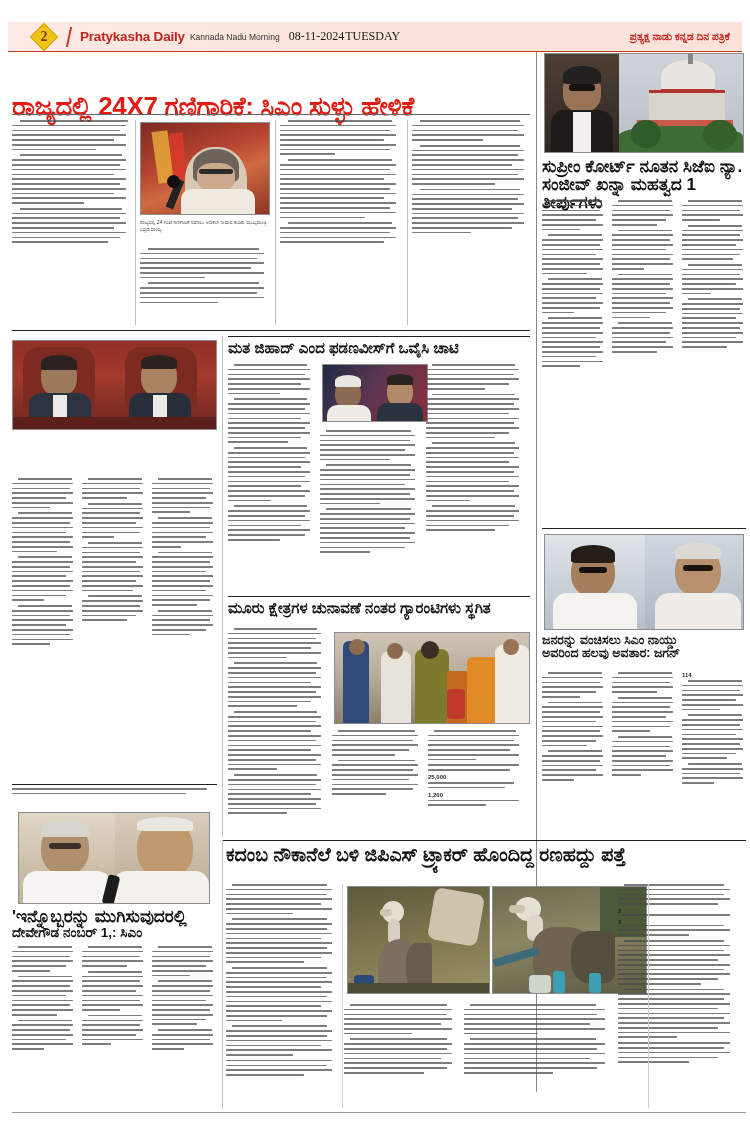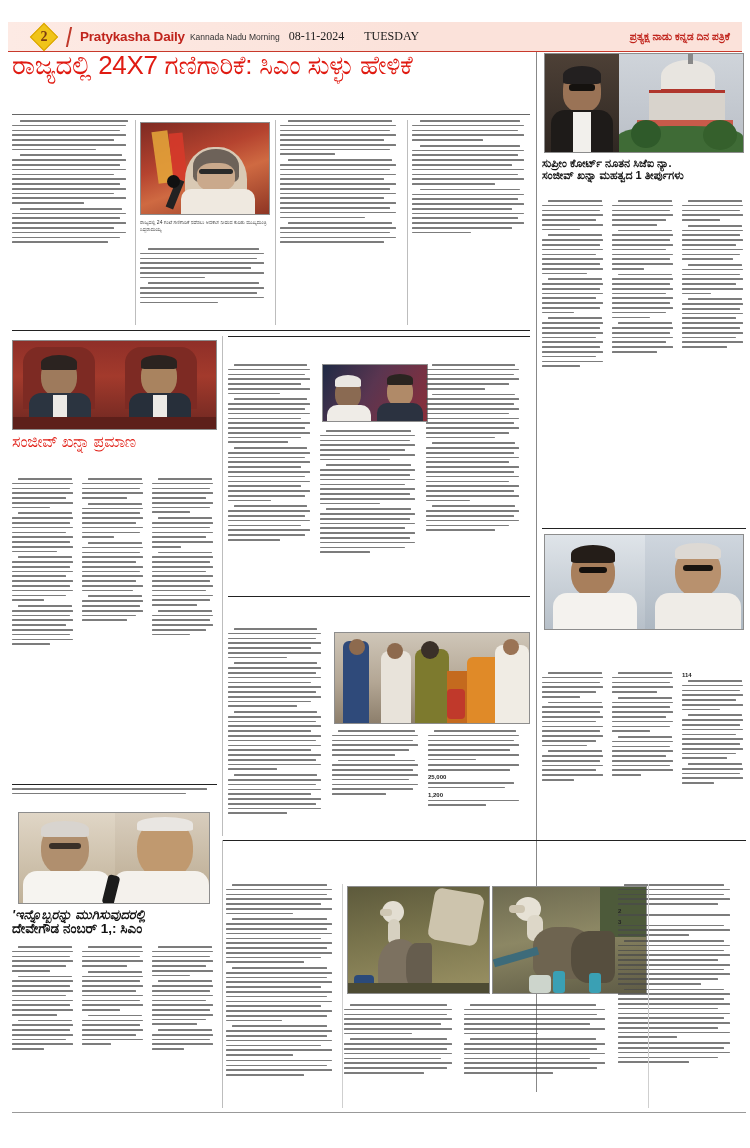--- a/index.html
+++ b/index.html
@@ -50,21 +50,21 @@
   }
   .mh-sub{
     font-size:8.5px; color:#333; margin-left:5px; white-space:nowrap;
     font-family:"Liberation Sans", sans-serif;
   }
   .mh-date{
     font-size:12px; color:#1a1a1a; margin-left:9px; white-space:nowrap;
     font-family:"Liberation Serif", serif;
   }
   .mh-day{
-    font-size:12px; color:#1a1a1a; margin-left:20px; white-space:nowrap;
+    font-size:12px; color:#1a1a1a; margin-left:1px; white-space:nowrap;
     font-family:"Liberation Serif", serif;
   }
   .mh-spacer{ flex:1 1 auto; }
   .mh-kn{
     font-size:10.5px; color:#c0241c; font-weight:bold; white-space:nowrap;
     margin-right:12px;
   }
   .mh-redbox{
     background:#d42b1f; color:#fff; height:30px;
     display:flex;align-items:center; padding:0 14px 0 26px;
@@ -72,22 +72,23 @@
     position:relative;
   }
   .mh-redbox::before{
     content:""; position:absolute; left:-11px; top:0;
     border-style:solid; border-width:0 0 30px 22px;
     border-color:transparent transparent #d42b1f transparent;
   }
 
   
   .hl-red{
-    color:#e01b12; font-weight:normal; line-height:1.05;
+    color:#e01b12; font-weight:bold; line-height:1.05;
     letter-spacing:-0.3px;
+    margin-top:41px;
   }
   .hl-blk{ color:#111; font-weight:bold; line-height:1.06; }
 
   
   .col-text{ overflow:hidden; }
   .tline{
     height:1.7px; background:#4a4a4a; margin-bottom:3.1px; opacity:.72;
     border-radius:.5px;
   }
   .tline.w95{width:95%} .tline.w90{width:90%} .tline.w85{width:85%}
@@ -100,21 +101,21 @@
     border:0.5px solid #8d8d8d;
   }
   .cap{ font-size:5px; color:#333; line-height:1.35; }
 
   .divider-v{ position:absolute; width:1px; background:#bdbdbd; }
   .divider-h{ position:absolute; height:1px; background:#222; }
 
   
   .h1{ font-size:26px; }
   .h3{ font-size:16px; }
-  .h4{ font-size:11px; }
+  .h4{ font-size:17px; }
   .sub-blk{ font-size:12.5px; color:#111; font-weight:bold; }
 </style>
 </head>
 <body>
 
 <div class="page">
 
   <div class="masthead">
     <div class="mh-logo">
       <div class="diamond"></div>
@@ -440,21 +441,20 @@
     <div style="position:absolute;left:16px;top:52px;width:62px;height:38px;background:#2b3440;border-radius:12px 12px 0 0;"></div>
     <div style="position:absolute;left:40px;top:54px;width:14px;height:36px;background:#eceae6;"></div>
     <div style="position:absolute;left:128px;top:16px;width:36px;height:40px;background:#a9835f;border-radius:46%;"></div>
     <div style="position:absolute;left:128px;top:14px;width:36px;height:14px;background:#2b2320;border-radius:50% 50% 10% 10%;"></div>
     <div style="position:absolute;left:116px;top:52px;width:62px;height:38px;background:#272f3a;border-radius:12px 12px 0 0;"></div>
     <div style="position:absolute;left:140px;top:54px;width:14px;height:36px;background:#eceae6;"></div>
     <div style="position:absolute;left:0;bottom:0;width:205px;height:12px;background:#5d1f1a;"></div>
   </div>
 
   <div style="position:absolute;left:12px;top:434px;width:205px;">
-    <div class="hl-red h3">ಸಂಜೀವ್ ಖನ್ನಾ ಪ್ರಮಾಣ</div>
   </div>
 
   <div style="position:absolute;left:12px;top:478px;width:205px;height:300px;display:flex;gap:6px;">
     <div class="col-text" style="width:64px;">
       <div class="tpara">
           <div class="tline w85" style="margin-left:6px"></div>
         <div class="tline w95"></div>
           <div class="tline w90"></div>
           <div class="tline w95"></div>
         <div class="tline w85"></div>
@@ -577,20 +577,23 @@
           <div class="tline w95"></div>
         <div class="tline w85"></div>
           <div class="tline w60"></div>
         </div>
     </div>
   </div>
 
   <div class="divider-v" style="left:222px;top:336px;height:500px;"></div>
   <div class="divider-h" style="left:228px;top:336px;width:302px;"></div>
 
+  <div style="position:absolute;left:228px;top:340px;width:302px;">
+    <div class="hl-blk" style="font-size:15px;">ಮತ ಜಿಹಾದ್ ಎಂದ ಫಡಣವೀಸ್‌ಗೆ ಒವೈಸಿ ಚಾಟಿ</div>
+  </div>
 
   <div class="photo" style="position:absolute;left:322px;top:364px;width:106px;height:58px;">
     <div style="position:absolute;inset:0;background:linear-gradient(120deg,#1f2a45 0%,#5a3550 45%,#8b2f3a 100%);"></div>
     <div style="position:absolute;left:12px;top:14px;width:26px;height:30px;background:#8a6a52;border-radius:46%;"></div>
     <div style="position:absolute;left:12px;top:10px;width:26px;height:12px;background:#e9e6e2;border-radius:50% 50% 10% 10%;"></div>
     <div style="position:absolute;left:4px;top:40px;width:44px;height:18px;background:#efece7;border-radius:10px 10px 0 0;"></div>
     <div style="position:absolute;right:14px;top:12px;width:26px;height:30px;background:#b08a68;border-radius:46%;"></div>
     <div style="position:absolute;right:14px;top:9px;width:26px;height:11px;background:#2a2420;border-radius:50% 50% 10% 10%;"></div>
     <div style="position:absolute;right:4px;top:38px;width:46px;height:20px;background:#2b3240;border-radius:10px 10px 0 0;"></div>
   </div>
@@ -723,20 +726,23 @@
             <div class="tline w90"></div>
             <div class="tline w95"></div>
           <div class="tline w85"></div>
             <div class="tline w70"></div>
           </div>
       </div>
     </div>
   </div>
 
   <div class="divider-h" style="left:228px;top:596px;width:302px;"></div>
+  <div style="position:absolute;left:228px;top:600px;width:302px;">
+    <div class="hl-blk" style="font-size:15px;">ಮೂರು ಕ್ಷೇತ್ರಗಳ ಚುನಾವಣೆ ನಂತರ ಗ್ಯಾರಂಟಿಗಳು ಸ್ಥಗಿತ</div>
+  </div>
 
   <div class="photo" style="position:absolute;left:334px;top:632px;width:196px;height:92px;">
     <div style="position:absolute;inset:0;background:linear-gradient(180deg,#cfc6b8 0%,#b3a694 55%,#8d7f6c 100%);"></div>
     <div style="position:absolute;left:8px;top:8px;width:26px;height:84px;background:#2f4a7a;border-radius:6px 6px 0 0;"></div>
     <div style="position:absolute;left:14px;top:6px;width:16px;height:16px;background:#8d6a4e;border-radius:50%;"></div>
     <div style="position:absolute;left:46px;top:18px;width:30px;height:74px;background:#e8e3da;border-radius:8px 8px 0 0;"></div>
     <div style="position:absolute;left:52px;top:10px;width:16px;height:16px;background:#8d6a4e;border-radius:50%;"></div>
     <div style="position:absolute;left:80px;top:16px;width:34px;height:76px;background:#7d7a2e;border-radius:8px 8px 0 0;"></div>
     <div style="position:absolute;left:86px;top:8px;width:18px;height:18px;background:#3a3028;border-radius:50%;"></div>
     <div style="position:absolute;left:112px;top:38px;width:26px;height:54px;background:#c46a1e;"></div>
@@ -851,20 +857,24 @@
     <div style="position:absolute;left:0;top:0;width:100px;height:96px;background:linear-gradient(180deg,#dfe4e9 0%,#b6bfc8 100%);"></div>
     <div style="position:absolute;left:26px;top:14px;width:44px;height:48px;background:#a87f5c;border-radius:46%;"></div>
     <div style="position:absolute;left:26px;top:10px;width:44px;height:18px;background:#241d18;border-radius:50% 50% 12% 12%;"></div>
     <div style="position:absolute;left:34px;top:32px;width:28px;height:6px;background:#14100d;border-radius:3px;"></div>
     <div style="position:absolute;left:8px;top:58px;width:84px;height:38px;background:#f4f2ee;border-radius:14px 14px 0 0;"></div>
     <div style="position:absolute;right:22px;top:12px;width:46px;height:50px;background:#b8916e;border-radius:46%;"></div>
     <div style="position:absolute;right:22px;top:8px;width:46px;height:16px;background:#ddd9d4;border-radius:50% 50% 12% 12%;"></div>
     <div style="position:absolute;right:30px;top:30px;width:30px;height:6px;background:#1a1510;border-radius:3px;"></div>
     <div style="position:absolute;right:2px;top:58px;width:86px;height:38px;background:#efece7;border-radius:14px 14px 0 0;"></div>
   </div>
+  <div style="position:absolute;left:542px;top:634px;width:204px;">
+    <div class="hl-blk" style="font-size:12.5px;">ಜನರನ್ನು ವಂಚಿಸಲು ಸಿಎಂ ನಾಯ್ಡು</div>
+    <div class="hl-blk" style="font-size:12.5px;">ಅವರಿಂದ ಹಲವು ಅವತಾರ: ಜಗನ್</div>
+  </div>
   <div style="position:absolute;left:542px;top:672px;width:204px;height:160px;display:flex;gap:6px;">
     <div class="col-text" style="width:64px;">
       <div class="tpara">
           <div class="tline w85" style="margin-left:6px"></div>
         <div class="tline w95"></div>
           <div class="tline w90"></div>
           <div class="tline w95"></div>
         <div class="tline w85"></div>
           <div class="tline w60"></div>
         </div>
@@ -964,21 +974,21 @@
     <div style="position:absolute;left:22px;top:10px;width:48px;height:52px;background:#b08f6e;border-radius:46%;"></div>
     <div style="position:absolute;left:22px;top:8px;width:48px;height:16px;background:#d8d4cf;border-radius:50% 50% 12% 12%;"></div>
     <div style="position:absolute;left:30px;top:30px;width:32px;height:6px;background:#3a3028;border-radius:3px;"></div>
     <div style="position:absolute;left:4px;top:58px;width:88px;height:34px;background:#f6f4f0;border-radius:14px 14px 0 0;"></div>
     <div style="position:absolute;right:16px;top:6px;width:56px;height:60px;background:#c0996f;border-radius:46%;"></div>
     <div style="position:absolute;right:16px;top:4px;width:56px;height:14px;background:#e9e6e2;border-radius:50% 50% 12% 12%;"></div>
     <div style="position:absolute;right:0;top:58px;width:96px;height:34px;background:#f4f1ec;border-radius:14px 14px 0 0;"></div>
     <div style="position:absolute;left:86px;top:62px;width:12px;height:30px;background:#1b1b1b;border-radius:4px;transform:rotate(14deg);"></div>
   </div>
   <div style="position:absolute;left:12px;top:908px;width:205px;">
-    <div class="hl-blk" style="font-size:13px;font-style:italic;">'ಇನ್ನೊಬ್ಬರನ್ನು ಮುಗಿಸುವುದರಲ್ಲಿ</div>
+    <div class="hl-blk" style="font-size:17px;">'ಇನ್ನೊಬ್ಬರನ್ನು ಮುಗಿಸುವುದರಲ್ಲಿ</div>
     <div class="hl-blk" style="font-size:13.5px;">ದೇವೇಗೌಡ ನಂಬರ್ 1,: ಸಿಎಂ</div>
   </div>
   <div style="position:absolute;left:12px;top:946px;width:205px;height:160px;display:flex;gap:6px;">
     <div class="col-text" style="width:64px;">
       <div class="tpara">
           <div class="tline w85" style="margin-left:6px"></div>
         <div class="tline w95"></div>
           <div class="tline w90"></div>
           <div class="tline w95"></div>
         <div class="tline w85"></div>
@@ -1060,20 +1070,23 @@
           <div class="tline w85" style="margin-left:6px"></div>
         <div class="tline w95"></div>
           <div class="tline w90"></div>
           <div class="tline w95"></div>
         <div class="tline w50"></div>
         </div>
     </div>
   </div>
 
   <div class="divider-h" style="left:222px;top:840px;width:524px;"></div>
+  <div style="position:absolute;left:226px;top:845px;width:520px;">
+    <div class="hl-blk" style="font-size:19px;">ಕದಂಬ ನೌಕಾನೆಲೆ ಬಳಿ ಜಿಪಿಎಸ್ ಟ್ರ್ಯಾಕರ್ ಹೊಂದಿದ್ದ ರಣಹದ್ದು ಪತ್ತೆ</div>
+  </div>
 
   <div class="photo" style="position:absolute;left:347px;top:886px;width:143px;height:108px;">
     <div style="position:absolute;inset:0;background:linear-gradient(170deg,#5d5a3c 0%,#77724b 40%,#9b9264 100%);"></div>
     <div style="position:absolute;right:8px;top:4px;width:50px;height:52px;background:#cdc4ad;border-radius:8px;transform:rotate(10deg);"></div>
     <div style="position:absolute;left:34px;top:14px;width:22px;height:22px;background:#e3ded2;border-radius:50%;"></div>
     <div style="position:absolute;left:32px;top:22px;width:12px;height:7px;background:#cfc7b4;border-radius:3px;"></div>
     <div style="position:absolute;left:40px;top:32px;width:12px;height:26px;background:#d6d0c0;border-radius:6px;"></div>
     <div style="position:absolute;left:30px;top:52px;width:44px;height:54px;background:#7c7160;border-radius:50% 50% 22% 22%;"></div>
     <div style="position:absolute;left:58px;top:56px;width:26px;height:48px;background:#665d4e;border-radius:40% 10% 20% 40%;"></div>
     <div style="position:absolute;left:6px;bottom:6px;width:20px;height:12px;background:#2b4a7a;border-radius:4px;"></div>

